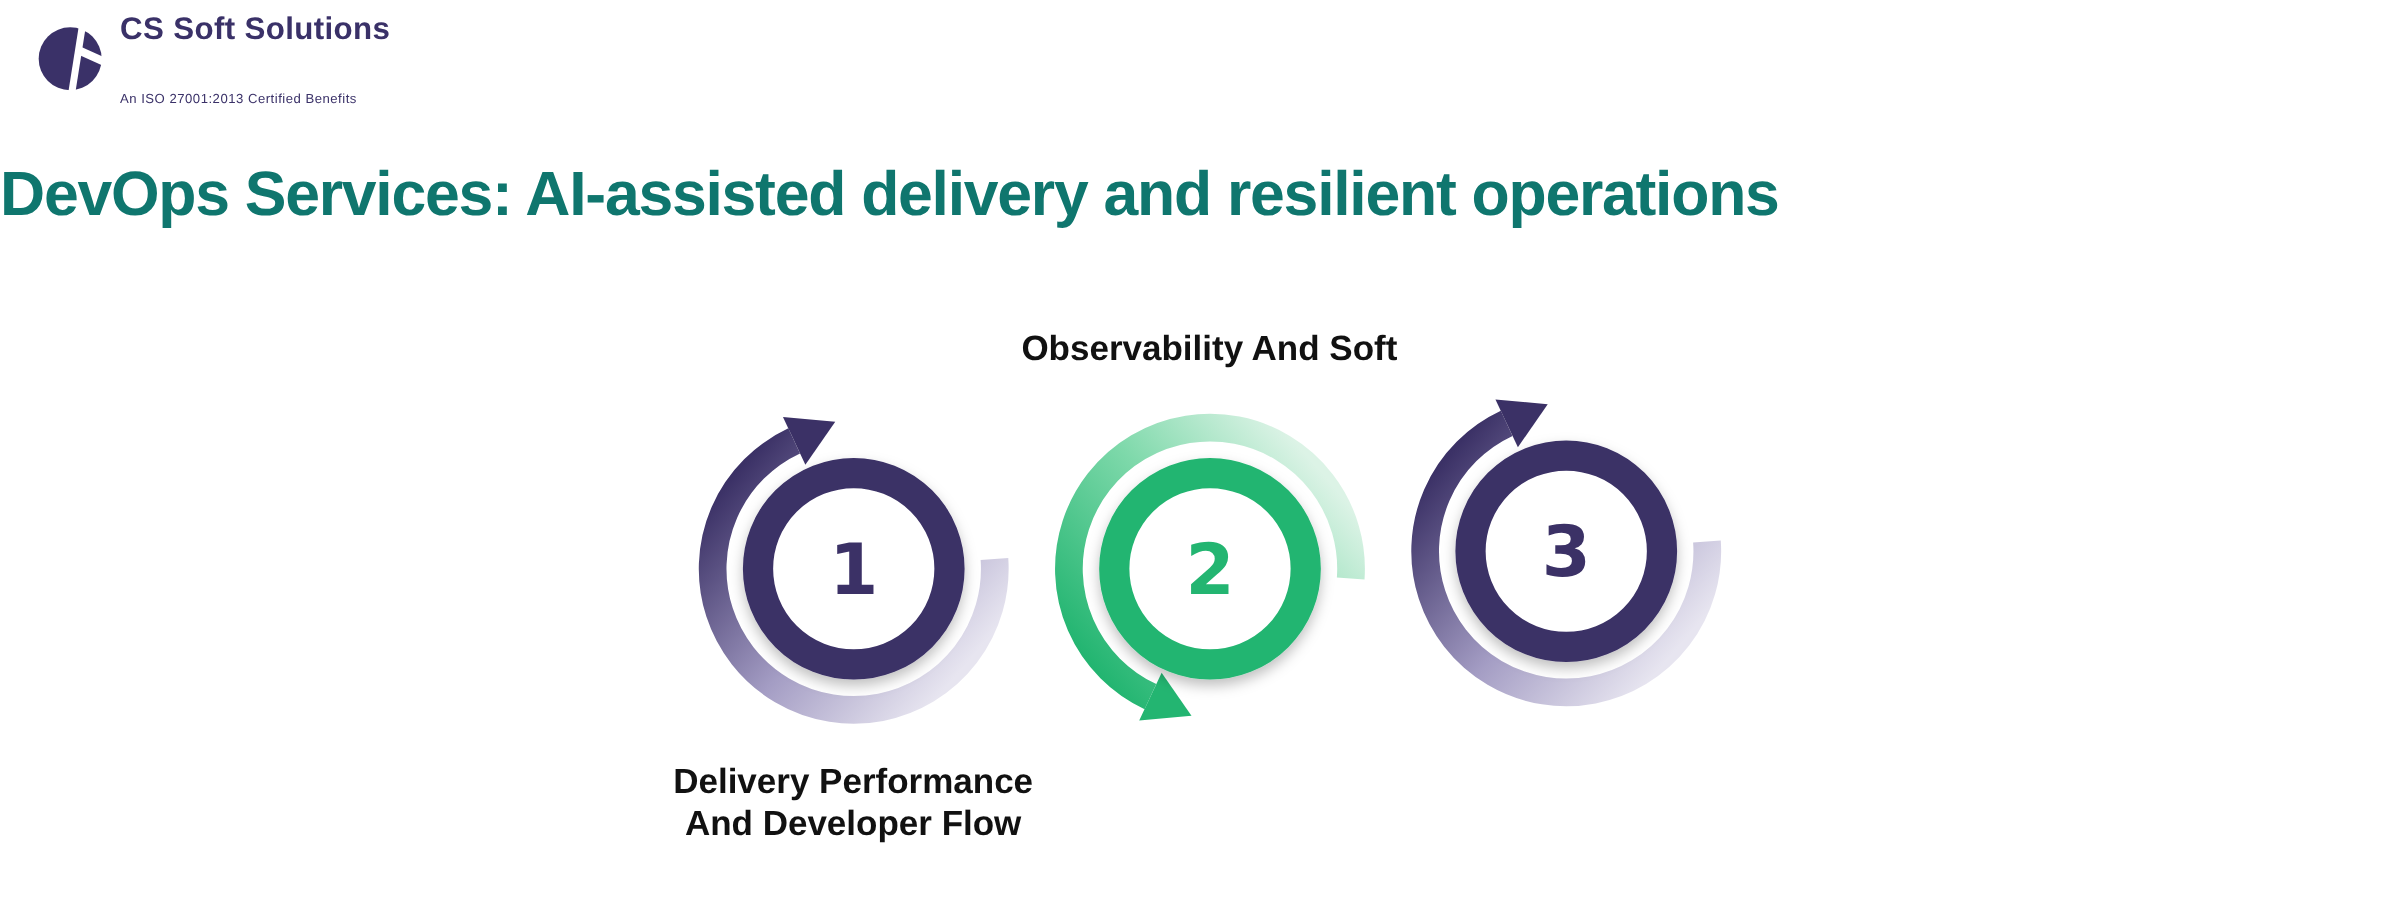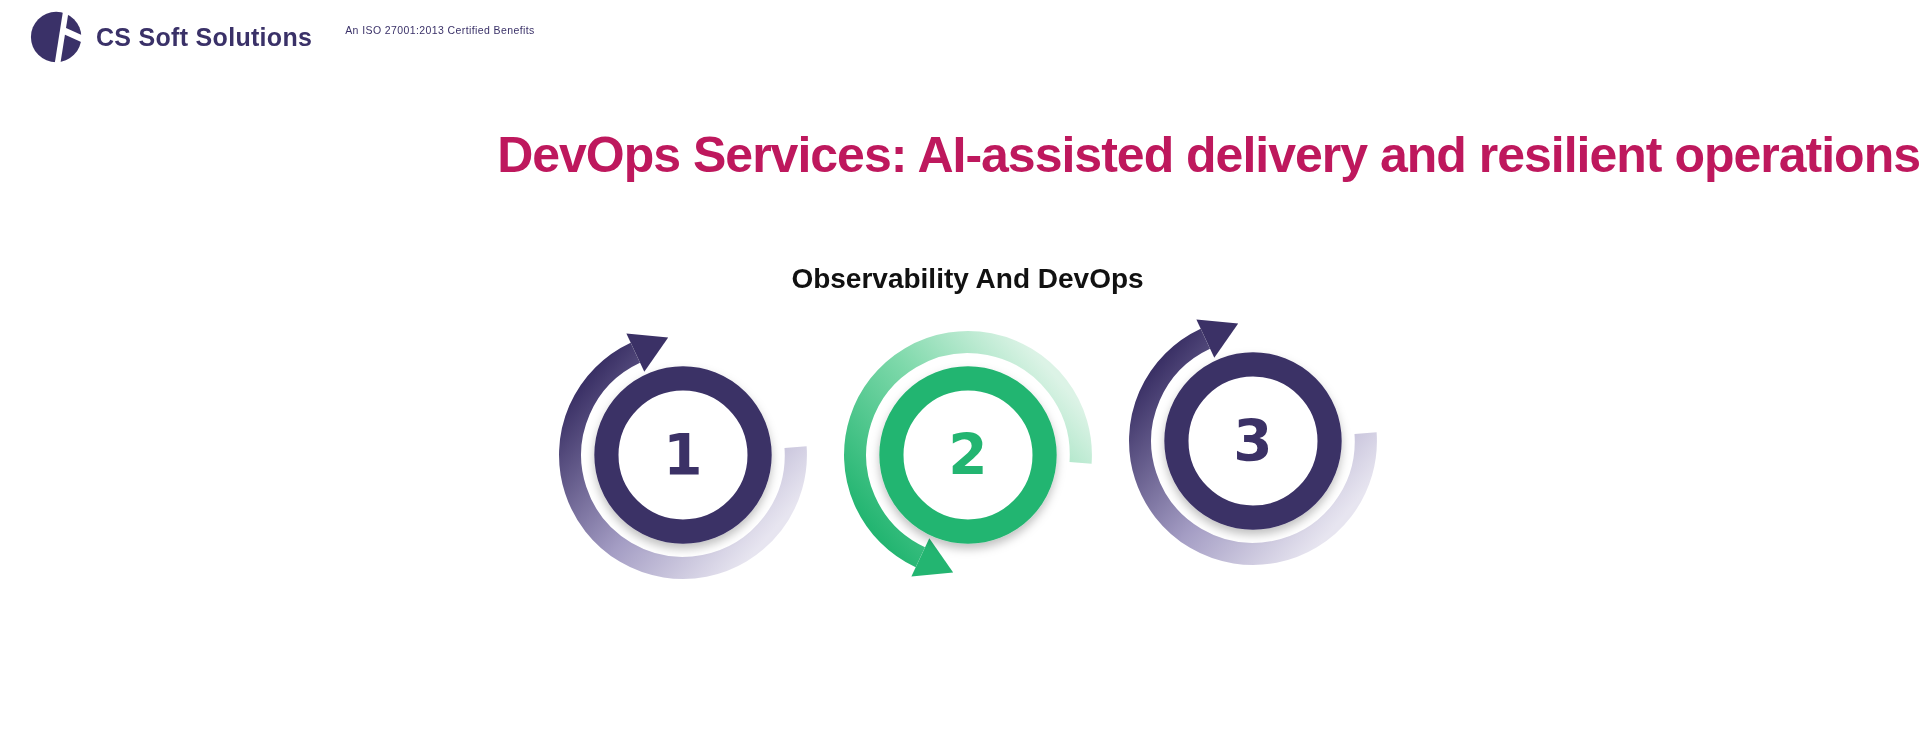--- a/index.html
+++ b/index.html
@@ -3,27 +3,27 @@
 <meta charset="utf-8">
 <style>
   * { margin:0; padding:0; box-sizing:border-box; }
   html,body { width:1920px; height:737px; background:#ffffff; overflow:hidden;
               font-family:"Liberation Sans","DejaVu Sans",sans-serif; }
   .stage { position:relative; width:1920px; height:737px; background:#fff; }
 
   
   .logo { position:absolute; left:30px; top:8px; display:flex; align-items:center; gap:10px; }
   .logo-mark { width:56px; height:58px; flex:0 0 auto; }
-  .logo-text-block { display:flex; flex-direction:row;gap:33px; }
+  .logo-text-block { display:flex; flex-direction:column;gap:33px; }
   .logo-name { font-size:25px; font-weight:600; color:#3A3168; letter-spacing:0.3px; line-height:30px; }
   .logo-tagline { font-size:10.5px; font-weight:400; color:#3A3168; letter-spacing:0.4px; margin-top:2px; }
 
   
-  .page-title { position:absolute; top:126px; left:0; width:100%; text-align:right;
-                font-size:50px; font-weight:700; letter-spacing:-1px; color:#be185d; }
+  .page-title { position:absolute; top:126px; left:0; width:100%; text-align:left;
+                font-size:50px; font-weight:700; letter-spacing:-1px; color:#0f766e; }
 
   
   .diagram { position:absolute; left:540px; top:262px; display:flex; }
   .cycle-item { width:285px; display:flex; flex-direction:column; align-items:center; }
   .cycle-item.i1 { padding-top:62px; }
   .cycle-item.i3 { padding-top:48px; }
   .cycle-svg { width:262px; height:262px; display:block; }
   .item-label { font-size:28px; font-weight:700; color:#111111; text-align:center;
                 line-height:34px; white-space:pre-line; width:max-content; }
   .label-above { margin-bottom:28px; white-space:nowrap; }
@@ -73,24 +73,26 @@
 
     <div class="cycle-item i1">
       <svg class="cycle-svg" viewBox="0 0 260 260">
         <g>
           <path d="M 241.7 122.2 A 112 112 0 1 1 82.7 28.5" fill="none" stroke="url(#gradP)" stroke-width="22"></path>
           <polygon points="115.3,13.3 91.6,47.5 73.8,9.5" fill="#3B3166"></polygon>
         </g>
         <circle cx="130" cy="130" r="76" fill="#ffffff" stroke-width="24" filter="url(#ringShadow)" stroke="#3B3166"></circle>
         <text class="cycle-number" x="130" y="150" text-anchor="middle" fill="#3B3166">1</text>
       </svg>
+      <div class="item-label label-below">Delivery Performance
+And Developer Flow</div>
     </div>
 
     <div class="cycle-item i2">
-      <div class="item-label label-above">Observability And DevOps</div>
+      <div class="item-label label-above">Observability And Soft</div>
       <svg class="cycle-svg" viewBox="0 0 260 260">
         <g transform="translate(0,260) scale(1,-1)">
           <path d="M 241.7 122.2 A 112 112 0 1 1 82.7 28.5" fill="none" stroke="url(#gradG)" stroke-width="22"></path>
           <polygon points="115.3,13.3 91.6,47.5 73.8,9.5" fill="#23B571"></polygon>
         </g>
         <circle cx="130" cy="130" r="76" fill="#ffffff" stroke-width="24" filter="url(#ringShadow)" stroke="#23B571"></circle>
         <text class="cycle-number" x="130" y="150" text-anchor="middle" fill="#23B571">2</text>
       </svg>
     </div>
 

